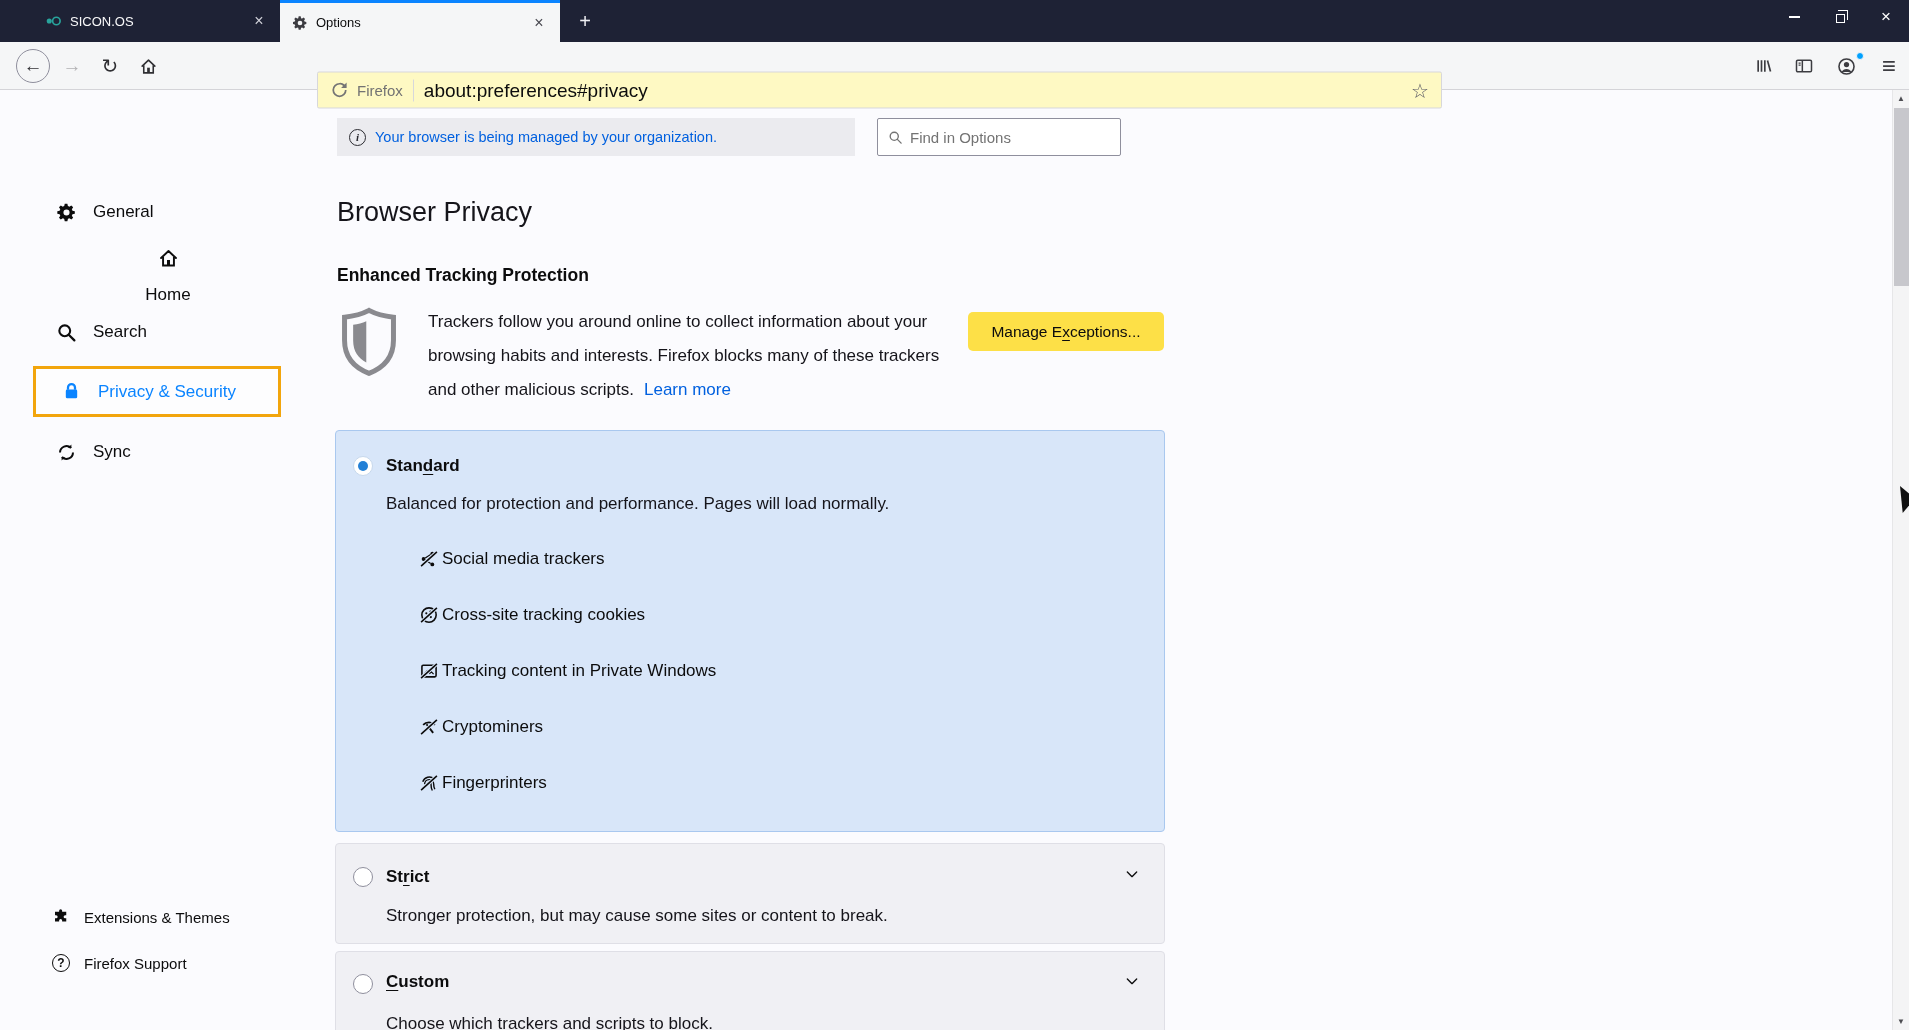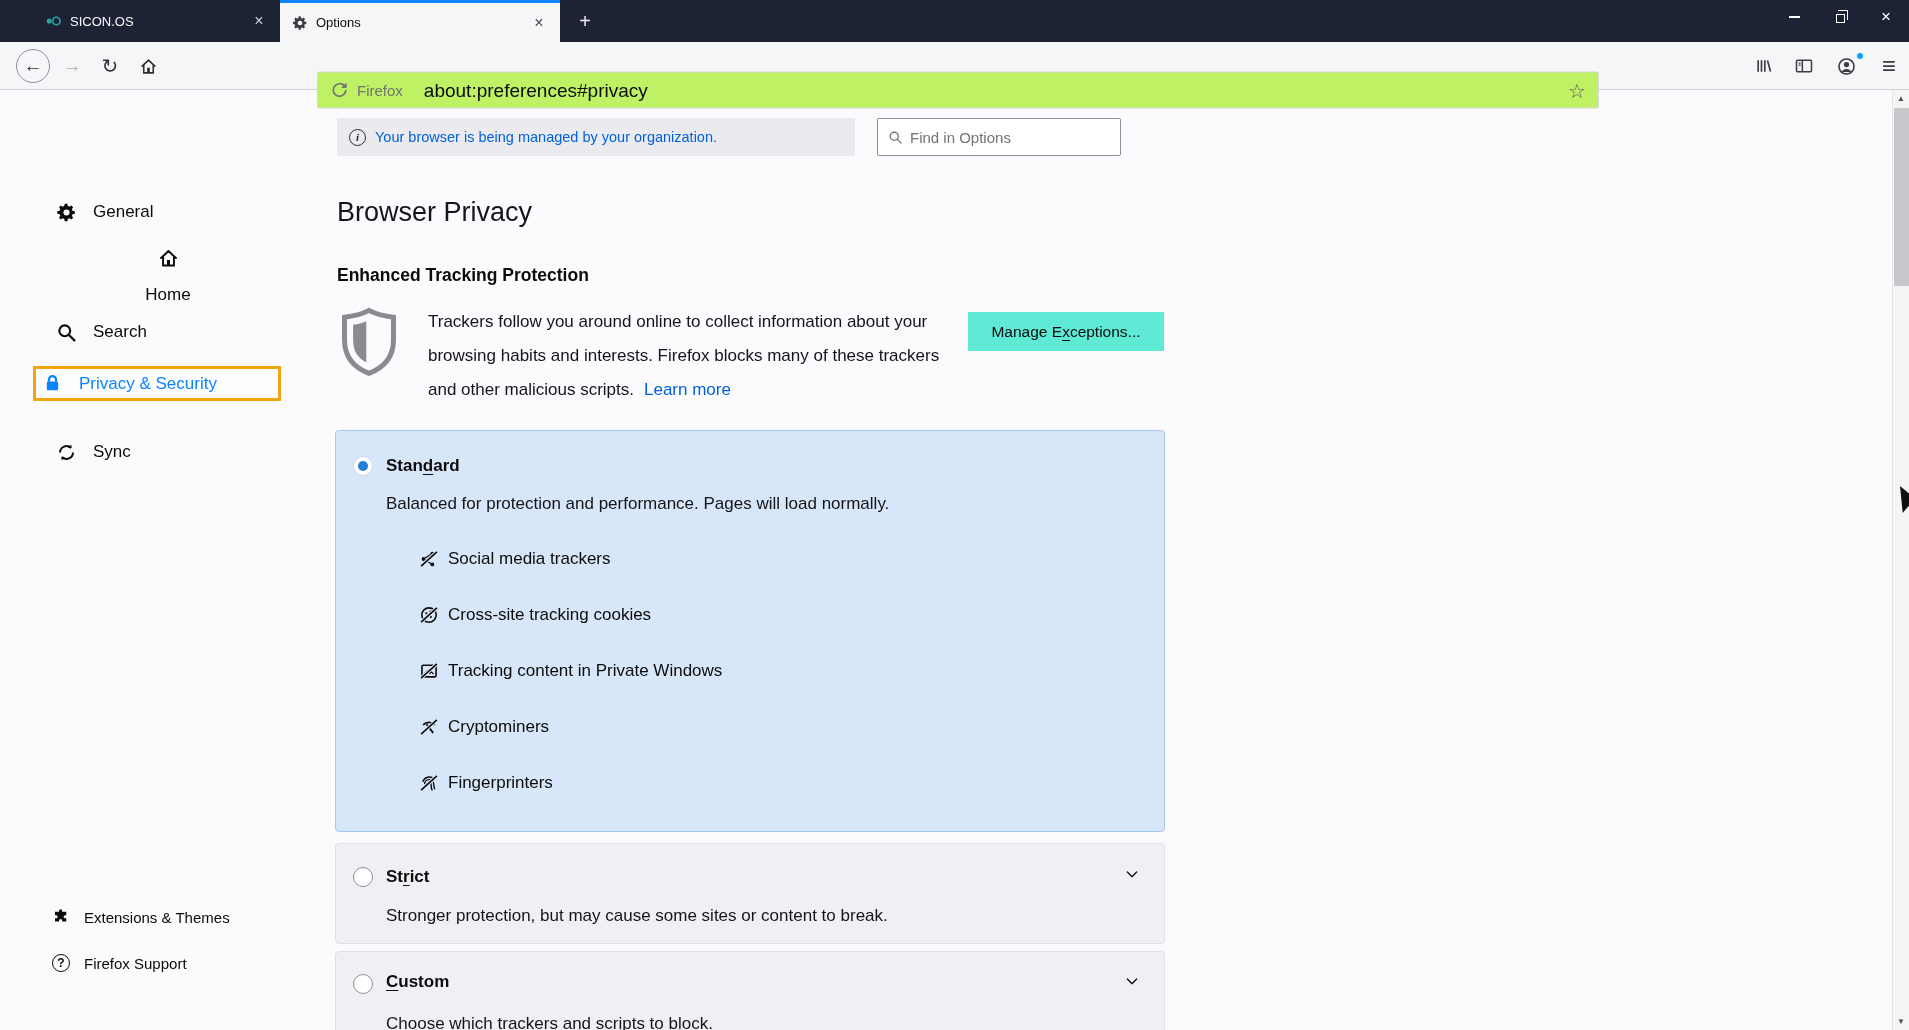--- a/index.html
+++ b/index.html
@@ -33,66 +33,66 @@
   .win-close{font-size:17px;font-weight:300;}
 
   
   .toolbar{position:absolute;left:0;top:42px;width:1909px;height:48px;background:#f5f6f7;border-bottom:1px solid #d4d4d8;}
   .nav-glyph{position:absolute;top:0;height:48px;display:flex;align-items:center;justify-content:center;font-size:19px;color:#2f2f33;}
   .back-circle{left:15px;width:36px;}
   .back-circle .circ{width:34px;height:34px;border:1px solid #8f8f9d;border-radius:50%;display:flex;align-items:center;justify-content:center;}
   .fwd{left:57px;width:30px;color:#b1b1b3;}
   .reload{left:95px;width:30px;font-size:20px;}
   .home-btn{left:132px;width:32px;}
-  .urlbar{position:absolute;left:317px;top:48px;width:1282px;height:37px;transform:translateY(-50%);background:#bef264;border:1px solid #d7d7db;border-radius:2px;display:flex;align-items:center;}
+  .urlbar{position:absolute;left:317px;top:48px;width:1125px;height:37px;transform:translateY(-50%);background:#fef9c3;border:1px solid #d7d7db;border-radius:2px;display:flex;align-items:center;}
   .urlbar .ffmark{margin:0 8px 0 12px;display:flex;}
   .urlbar .fflabel{color:#737373;font-size:15px;margin-right:10px;}
   .urlbar .sep{width:1px;height:22px;background:#d7d7db;margin-right:10px;}
   .urlbar .url{font-size:19px;color:var(--text);flex:1 1 auto;}
   .urlbar .star{color:#5b5b66;font-size:20px;margin-right:12px;}
   .tool-icon{position:absolute;top:0;height:48px;display:flex;align-items:center;justify-content:center;color:#3c3c41;}
   .acct{position:relative;}
   .acct .dot{position:absolute;right:-2px;top:10px;width:8px;height:8px;border-radius:50%;background:#00a1ff;border:1.5px solid #f5f6f7;}
   .menu-btn{font-size:24px;color:#3c3c41;}
 
   
   .side-item{position:absolute;left:33px;width:248px;height:48px;display:flex;align-items:center;gap:16px;padding-left:22px;font-size:17px;}
   .side-item .ic{width:22px;display:flex;justify-content:center;}
-  .side-selected{color:var(--accent);border:3px solid var(--highlight-orange);padding-left:5px;height:35px;background:#fdfdfe;}
+  .side-selected{color:var(--accent);border:3px solid var(--highlight-orange);padding-left:24px;height:51px;background:#fdfdfe;}
   .side-foot{position:absolute;left:52px;display:flex;align-items:center;gap:14px;font-size:15px;height:30px;}
   .qcirc{width:18px;height:18px;border:1.7px solid var(--text);border-radius:50%;display:flex;align-items:center;justify-content:center;font-size:12px;font-weight:700;}
 
   
   .notice{position:absolute;left:337px;top:118px;width:518px;height:38px;background:#ebebef;display:flex;align-items:center;gap:9px;padding:0 12px;}
   .info-circ{width:17px;height:17px;border:1.6px solid #2b2b31;border-radius:50%;display:flex;align-items:center;justify-content:center;font-size:11px;font-style:italic;font-family:"Liberation Serif",serif;font-weight:700;color:#2b2b31;flex:0 0 auto;}
   .notice a{color:var(--link);font-size:14.5px;text-decoration:none;}
   .findbox{position:absolute;left:877px;top:118px;width:244px;height:38px;background:#fff;border:1px solid #8f8f9d;border-radius:2px;display:flex;align-items:center;padding:0 10px;gap:7px;}
   .findbox input{border:none;outline:none;font-size:15px;flex:1;color:var(--text);font-family:"Liberation Sans",sans-serif;background:transparent;}
   .findbox input::placeholder{color:#737373;}
   .page-title{position:absolute;left:337px;top:197px;font-size:27px;font-weight:300;color:#15141a;}
   .etp-head{position:absolute;left:337px;top:265px;font-size:17.5px;font-weight:700;}
   .shield{position:absolute;left:340px;top:301px;}
   .etp-desc{position:absolute;left:428px;top:305px;width:535px;font-size:17px;line-height:34px;color:#15141a;}
   .etp-desc a{color:var(--link);text-decoration:none;margin-left:10px;}
-  .btn{background:#5eead4;border:none;border-radius:0;font-size:15.5px;color:var(--text);font-family:"Liberation Sans",sans-serif;}
+  .btn{background:#fde047;border:none;border-radius:5px;font-size:15.5px;color:var(--text);font-family:"Liberation Sans",sans-serif;}
   .manage-btn{position:absolute;left:968px;top:312px;width:196px;height:39px;}
   .akey{text-decoration:underline;text-underline-offset:2.5px;}
 
   .panel{position:absolute;left:335px;width:830px;border-radius:4px;}
   .panel-standard{top:430px;height:402px;background:var(--selected-panel-bg);border:1px solid #a9c8ef;}
   .panel-gray{background:#f0f0f4;border:1px solid #dfdfe6;}
   .panel-strict{top:843px;height:101px;}
   .panel-custom{top:951px;height:110px;}
   .radio{position:absolute;left:17px;width:20px;height:20px;border-radius:50%;background:#fff;border:1px solid #8f8f9d;}
   .radio.checked{border-color:#c7d8ec;}
   .radio.checked::after{content:"";position:absolute;left:4px;top:4px;width:10px;height:10px;border-radius:50%;background:#2380d6;}
   .opt-label{position:absolute;left:50px;font-size:17px;font-weight:700;}
   .opt-desc{position:absolute;left:50px;font-size:17px;color:#15141a;}
   .chev{position:absolute;right:24px;display:flex;}
-  .blocked-row{position:absolute;left:83px;display:flex;align-items:center;gap:9px;font-size:17px;}
+  .blocked-row{position:absolute;left:83px;display:flex;align-items:center;gap:3px;font-size:17px;}
 
   
   .scrollbar{position:absolute;right:0;top:90px;width:17px;height:940px;background:#f4f4f5;border-left:1px solid #e6e6e8;}
   .scroll-arrow{position:absolute;left:0;width:16px;text-align:center;font-size:8px;color:#4d4d52;}
   .scroll-thumb{position:absolute;left:1px;top:18px;width:15px;height:178px;background:#c7c7cc;}
   .cursor{position:absolute;left:1900px;top:486px;width:9px;height:27px;background:#101010;clip-path:polygon(0 0,100% 28%,100% 72%,30% 100%);}
 </style>
 </head>
 <body>
 

